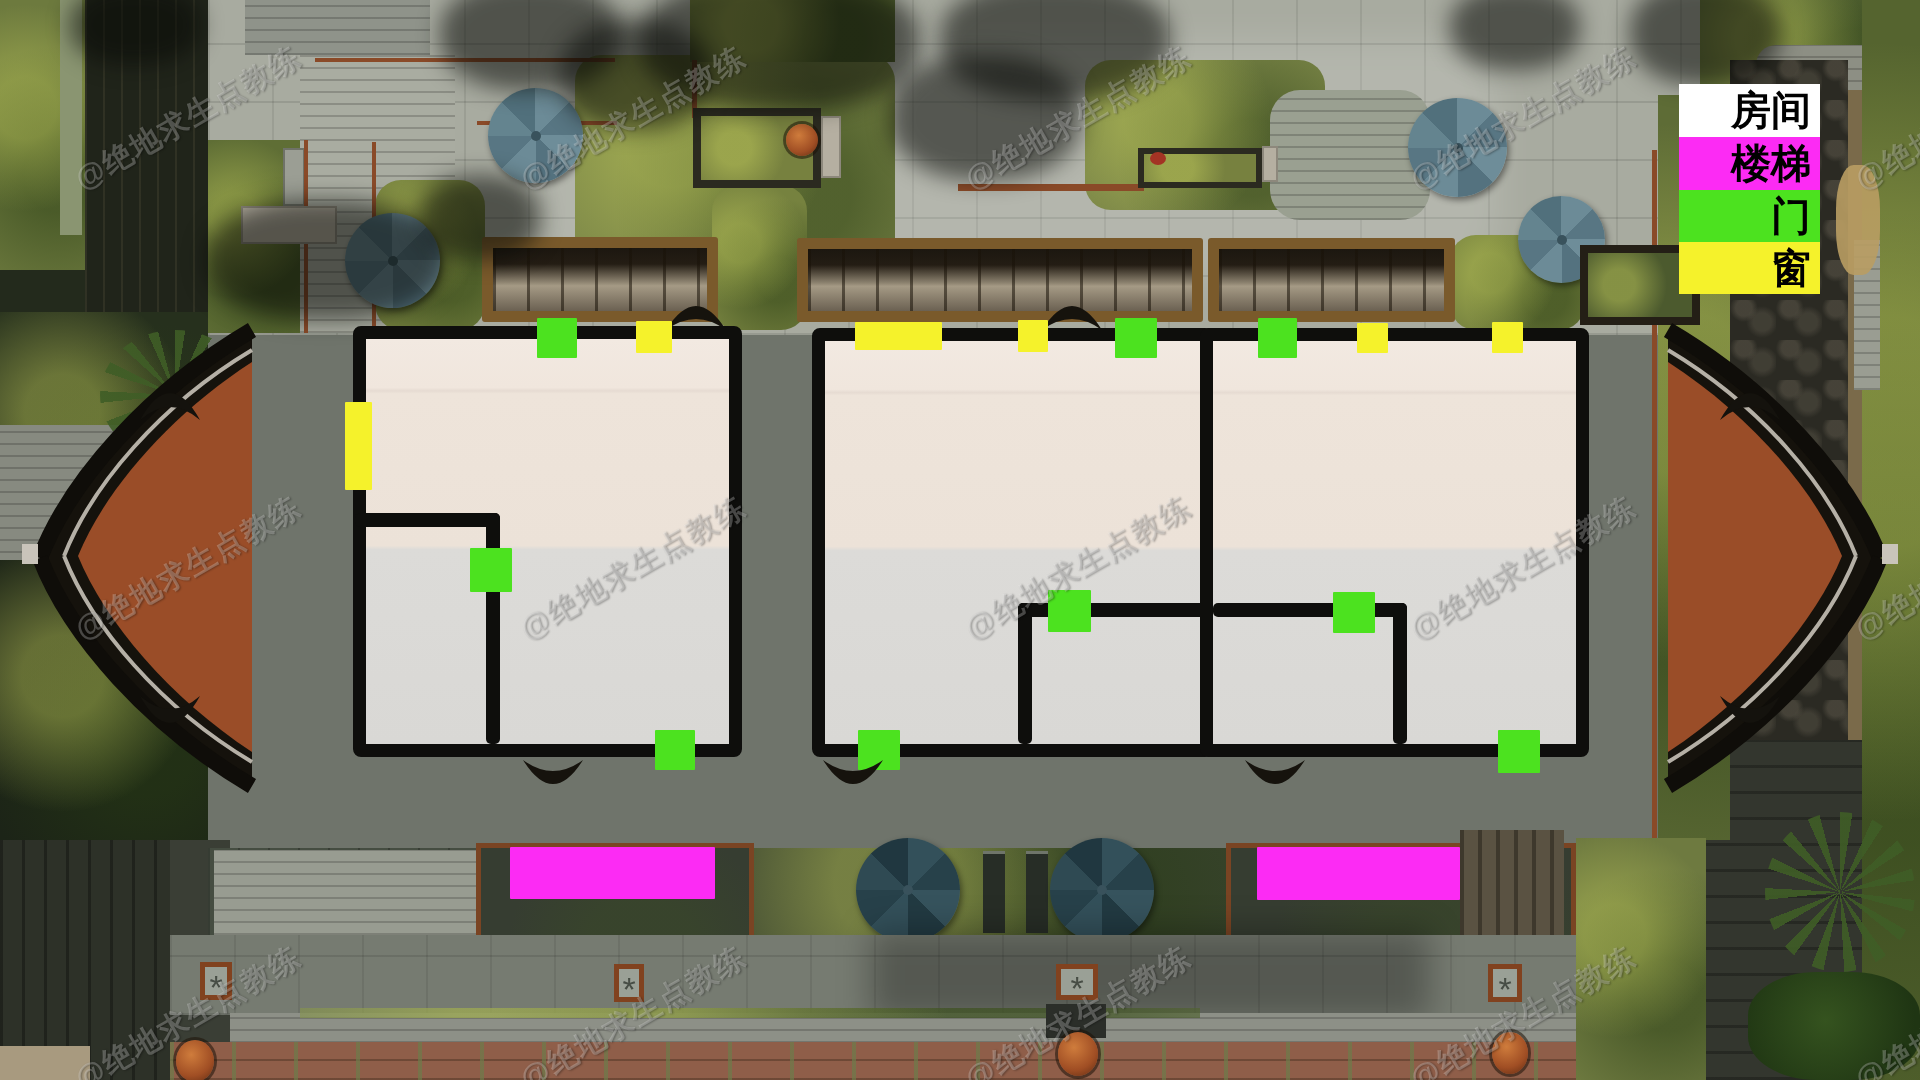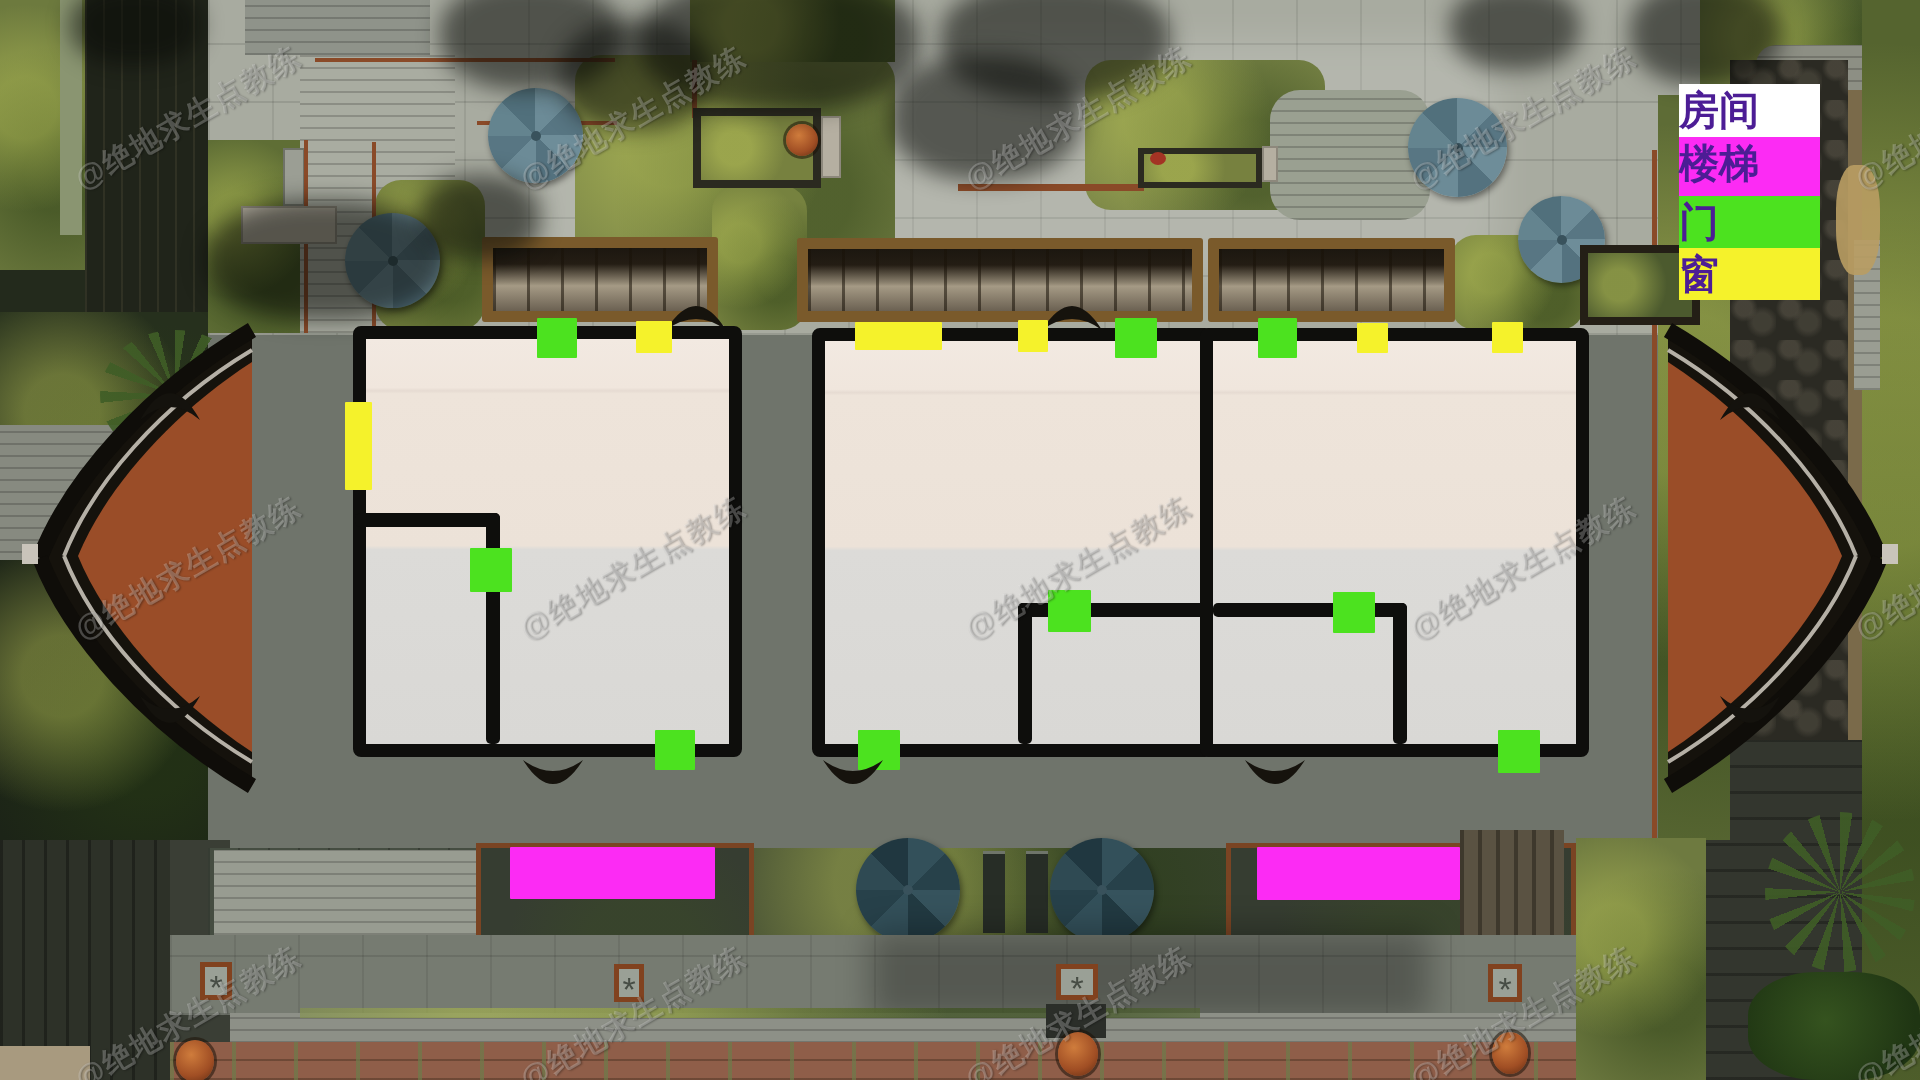--- a/index.html
+++ b/index.html
@@ -70,24 +70,24 @@
 
   
   #watermark-layer{inset:0;z-index:40;pointer-events:none;}
   .watermark{white-space:nowrap;font-size:30px;letter-spacing:2px;font-weight:bold;
      color:rgba(255,255,255,.25);text-shadow:1px 1px 2px rgba(0,0,0,.30);
      transform:rotate(-30deg);transform-origin:0 100%;height:42px;line-height:42px;}
 
   
   #legend{left:1679px;top:84px;width:141px;z-index:50;}
   .legend-row{position:relative !important;width:100%;font-weight:bold;font-size:40px;
-     padding-right:9px;color:#4c1d95;}
+     text-align:right;padding-right:9px;color:#000000;}
   .legend-row span{display:block;line-height:52px;}
   .lr-room{background:var(--c-room);height:53px;}
-  .lr-stair{background:var(--c-stair);height:59px;}
+  .lr-stair{background:var(--c-stair);height:53px;}
   .lr-door{background:var(--c-door);height:52px;}
   .lr-window{background:var(--c-window);height:52px;}
 
   svg{position:absolute;}
 </style>
 </head>
 <body>
 
 <div id="stage">
 

